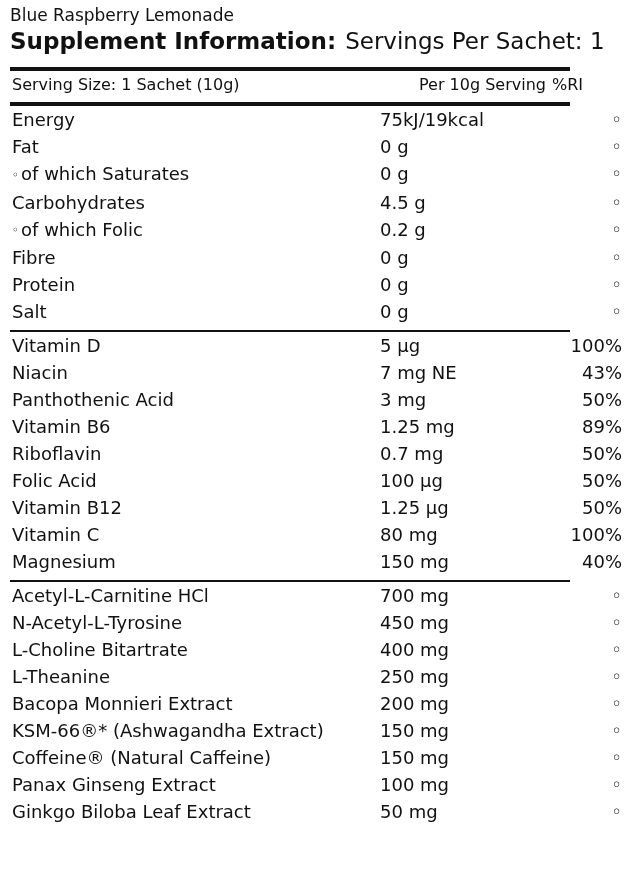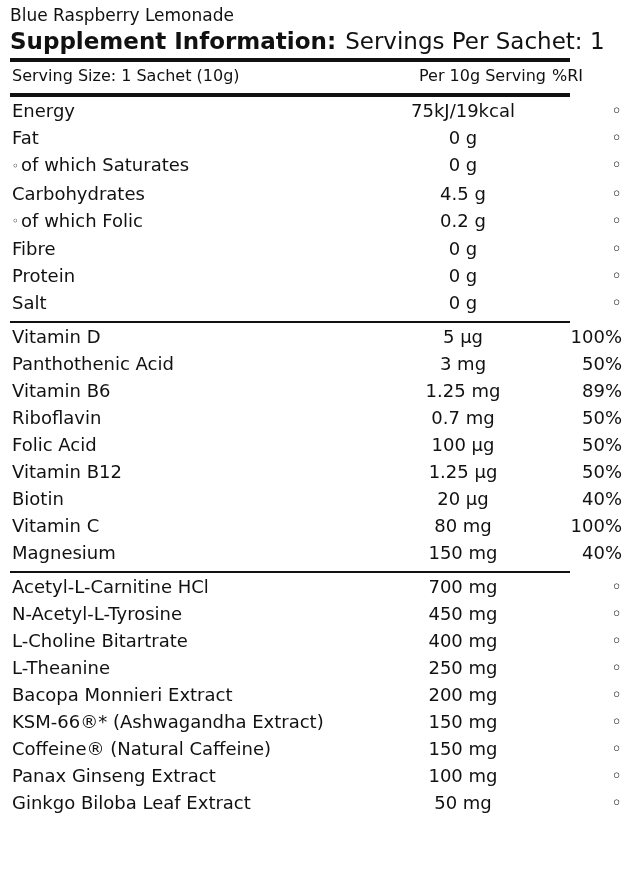--- a/index.html
+++ b/index.html
@@ -23,21 +23,21 @@
     font-size: 17px;
     line-height: 22px;
     font-weight: normal;
     color: #111;
     margin: 0 0 2px 2px;
   }
   .supp-title {
     display: flex;
     align-items: baseline;
     justify-content: space-between;
-    margin: 0 0 3px 2px;
+    margin: 0 0 12px 2px;
     white-space: nowrap;
   }
   .supp-title .bold {
     font-size: 23px;
     font-weight: bold;
     line-height: 27px;
   }
   .supp-title .servings {
     font-size: 23px;
     font-weight: normal;
@@ -77,21 +77,21 @@
     line-height: 21px;
     padding: 3px 0 3px 0;
     vertical-align: baseline;
   }
   tbody.section td.name {
     padding-left: 4px;
     text-align: left;
     white-space: nowrap;
   }
   tbody.section td.amt {
-    text-align: center;
+    text-align: left;
     padding-right: 6px;
     white-space: nowrap;
   }
   tbody.section td.ri {
     text-align: right;
     padding-right: 6px;
     white-space: nowrap;
   }
   .dot {
     font-size: 12px;
@@ -195,20 +195,25 @@
       <col class="col-amt">
       <col class="col-ri">
     </colgroup>
     <tbody class="section">
       <tr>
         <td class="name"><span>Vitamin D</span></td>
         <td class="amt">5 µg</td>
         <td class="ri">100%</td>
       </tr>
       <tr>
+        <td class="name"><span>Niacin</span></td>
+        <td class="amt">7 mg NE</td>
+        <td class="ri">43%</td>
+      </tr>
+      <tr>
         <td class="name"><span>Panthothenic Acid</span></td>
         <td class="amt">3 mg</td>
         <td class="ri">50%</td>
       </tr>
       <tr>
         <td class="name"><span>Vitamin B6</span></td>
         <td class="amt">1.25 mg</td>
         <td class="ri">89%</td>
       </tr>
       <tr>
@@ -218,25 +223,20 @@
       </tr>
       <tr>
         <td class="name"><span>Folic Acid</span></td>
         <td class="amt">100 µg</td>
         <td class="ri">50%</td>
       </tr>
       <tr>
         <td class="name"><span>Vitamin B12</span></td>
         <td class="amt">1.25 µg</td>
         <td class="ri">50%</td>
-      </tr>
-      <tr>
-        <td class="name"><span>Biotin</span></td>
-        <td class="amt">20 µg</td>
-        <td class="ri">40%</td>
       </tr>
       <tr>
         <td class="name"><span>Vitamin C</span></td>
         <td class="amt">80 mg</td>
         <td class="ri">100%</td>
       </tr>
       <tr>
         <td class="name"><span>Magnesium</span></td>
         <td class="amt">150 mg</td>
         <td class="ri">40%</td>

